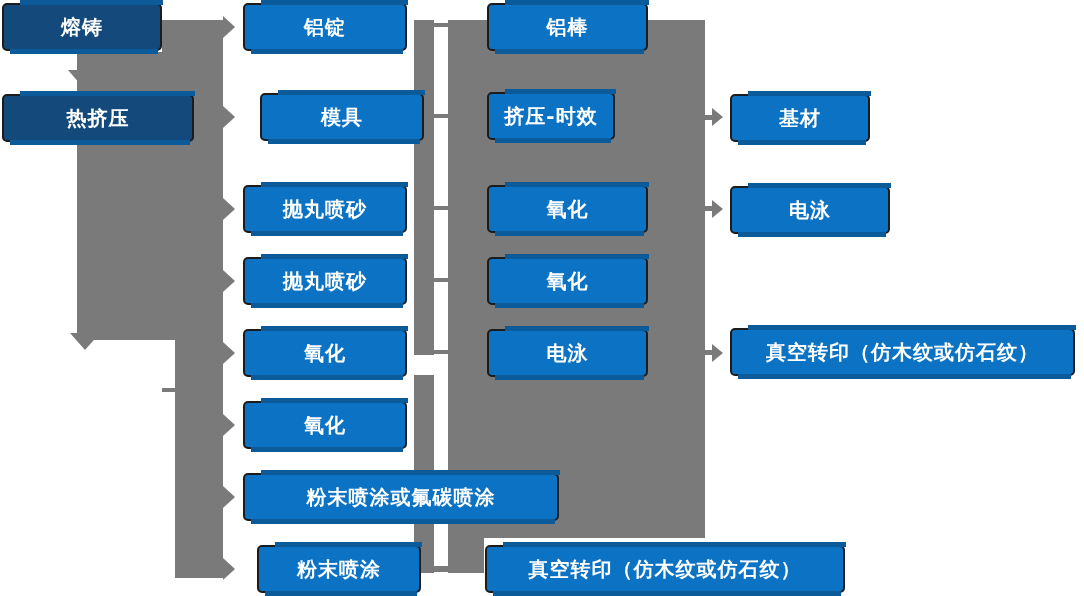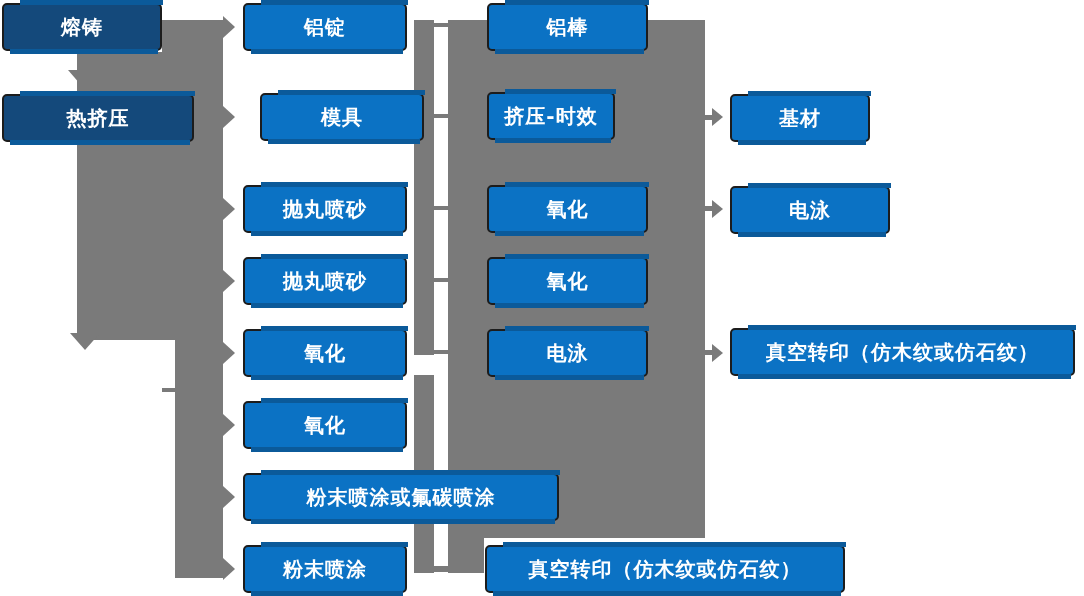--- a/index.html
+++ b/index.html
@@ -111,21 +111,21 @@
   <div class="node dark" style="left:2px;top:3px;width:160px;height:48px;">熔铸</div>
   <div class="node dark" style="left:2px;top:94px;width:192px;height:48px;">热挤压</div>
 
   <div class="node" style="left:243px;top:3px;width:164px;height:48px;">铝锭</div>
   <div class="node" style="left:243px;top:93px;width:164px;height:48px;margin-left:17px;">模具</div>
   <div class="node" style="left:243px;top:185px;width:164px;height:48px;">抛丸喷砂</div>
   <div class="node" style="left:243px;top:257px;width:164px;height:48px;">抛丸喷砂</div>
   <div class="node" style="left:243px;top:329px;width:164px;height:48px;">氧化</div>
   <div class="node" style="left:243px;top:401px;width:164px;height:48px;">氧化</div>
   <div class="node" style="left:243px;top:473px;width:316px;height:48px;">粉末喷涂或氟碳喷涂</div>
-  <div class="node" style="left:243px;top:545px;width:164px;height:48px;">粉末喷涂</div>
+  <div class="node" style="left:257px;top:545px;width:164px;height:48px;">粉末喷涂</div>
 
   <div class="node" style="left:487px;top:3px;width:161px;height:48px;">铝棒</div>
   <div class="node" style="left:487px;top:92px;width:128px;height:48px;">挤压-时效</div>
   <div class="node" style="left:487px;top:185px;width:161px;height:48px;">氧化</div>
   <div class="node" style="left:487px;top:257px;width:161px;height:48px;">氧化</div>
   <div class="node" style="left:487px;top:329px;width:161px;height:48px;">电泳</div>
   <div class="node" style="left:485px;top:545px;width:360px;height:48px;">真空转印（仿木纹或仿石纹）</div>
 
   <div class="node" style="left:730px;top:94px;width:140px;height:48px;">基材</div>
   <div class="node" style="left:730px;top:186px;width:160px;height:48px;">电泳</div>

